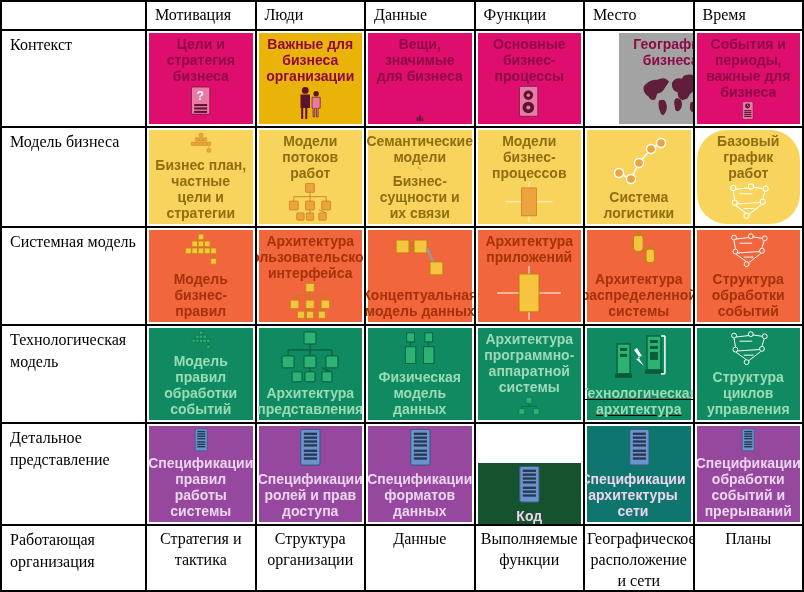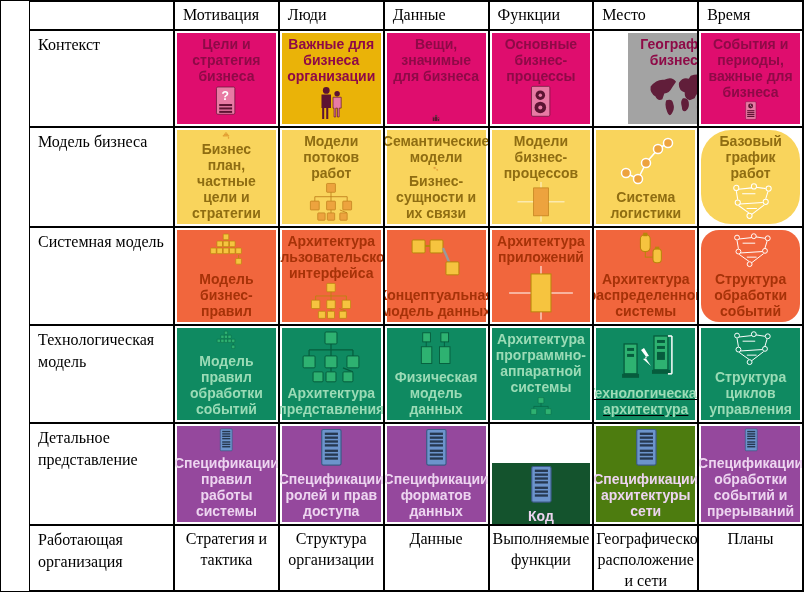--- a/index.html
+++ b/index.html
@@ -4,21 +4,20 @@
 <style>
   html,body{margin:0;padding:0;background:#fff;}
   #frame{
     width:804px;height:592px;box-sizing:border-box;
     border:1px solid #000;
     display:grid;
     grid-template-columns:145px repeat(6,1fr);
     grid-template-rows:29px 97px 100px 98px 98px 102px 1fr;
     font-family:"Liberation Serif", serif;
     background:#fff;
-    padding-left:28px;
   }
   .cell{border:1px solid #000;box-sizing:border-box;overflow:hidden;background:#fff;}
   .head{font-size:16px;padding:4px 2px 0 8px;color:#000;}
   .rowlabel{font-size:16px;padding:3px 4px 0 8px;color:#000;line-height:1.35;}
   .foot{font-size:16px;text-align:center;padding:3px 2px 0 2px;line-height:1.3;color:#000;}
   .tilecell{padding:2px;}
   .tile{
     width:100%;height:100%;box-sizing:border-box;
     display:flex;flex-direction:column;align-items:center;
     padding:2px 3px;
@@ -328,21 +327,21 @@
             <line x1="31" y1="28" x2="31" y2="36" stroke="#B8860B" stroke-width="1.5"></line>
             <line x1="31" y1="36" x2="48" y2="36" stroke="#B8860B" stroke-width="1.5"></line>
             <rect x="42" y="24" width="12" height="20" rx="5" fill="#F6C43F" stroke="#B8860B" stroke-width="1.5"></rect>
             <rect x="45" y="21" width="6" height="4" fill="#B8860B"></rect>
           </svg>
         </div>
         <div class="tlabel" style="color:#A63208">Архитектура распределенной системы</div>
       </div>
     </div>
     <div class="cell tilecell">
-      <div class="tile" style="background: rgb(241, 102, 61); border-radius: 18px;">
+      <div class="tile" style="background: rgb(241, 102, 61);">
         <div class="ticon">
           <svg width="64" height="54" viewBox="0 0 64 54">
             <g fill="none" stroke="#fff" stroke-width="1.4">
               <circle cx="12" cy="8" r="3.5"></circle>
               <circle cx="36" cy="6" r="3.5"></circle>
               <circle cx="56" cy="9" r="3.5"></circle>
               <circle cx="14" cy="28" r="3.5"></circle>
               <circle cx="52" cy="27" r="3.5"></circle>
               <circle cx="30" cy="46" r="3.5"></circle>
               <path d="M15,10 L33,8 M39,7 L52,9 M14,24 L12,12 M52,23 L55,13 M17,30 L48,28 M29,42 L15,32 M33,44 L50,31"></path>
@@ -546,21 +545,21 @@
               <rect x="24" y="28" width="17" height="3"></rect>
               <rect x="24" y="33" width="17" height="3"></rect>
               <rect x="24" y="38" width="17" height="3"></rect>
             </g>
           </svg>
         </div>
         <div class="tlabel" style="color:#EDD5F0">Код программных компонентов</div>
       </div>
     </div>
     <div class="cell tilecell">
-      <div class="tile" style="background: #4d7c0f;">
+      <div class="tile" style="background: #0f766e; align-items: flex-end;">
         <div class="ticon">
           <svg width="64" height="54" viewBox="0 0 64 54">
             <rect x="20" y="2" width="25" height="46" rx="2" fill="#6C94CC" stroke="#3A5A85" stroke-width="1.5"></rect>
             <g fill="#263850">
               <rect x="24" y="6" width="17" height="3"></rect>
               <rect x="24" y="11" width="17" height="3"></rect>
               <rect x="24" y="16" width="17" height="3"></rect>
               <rect x="24" y="21" width="17" height="3"></rect>
               <rect x="24" y="28" width="17" height="3"></rect>
               <rect x="24" y="33" width="17" height="3"></rect>

